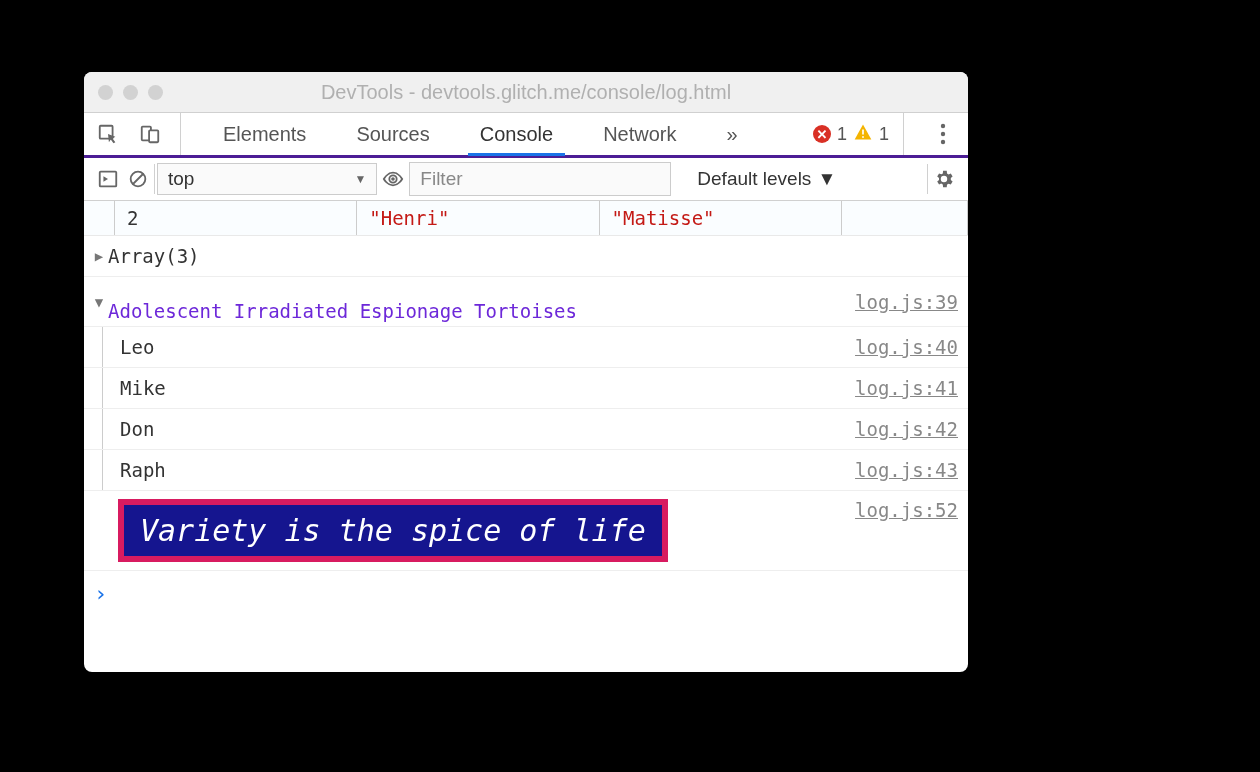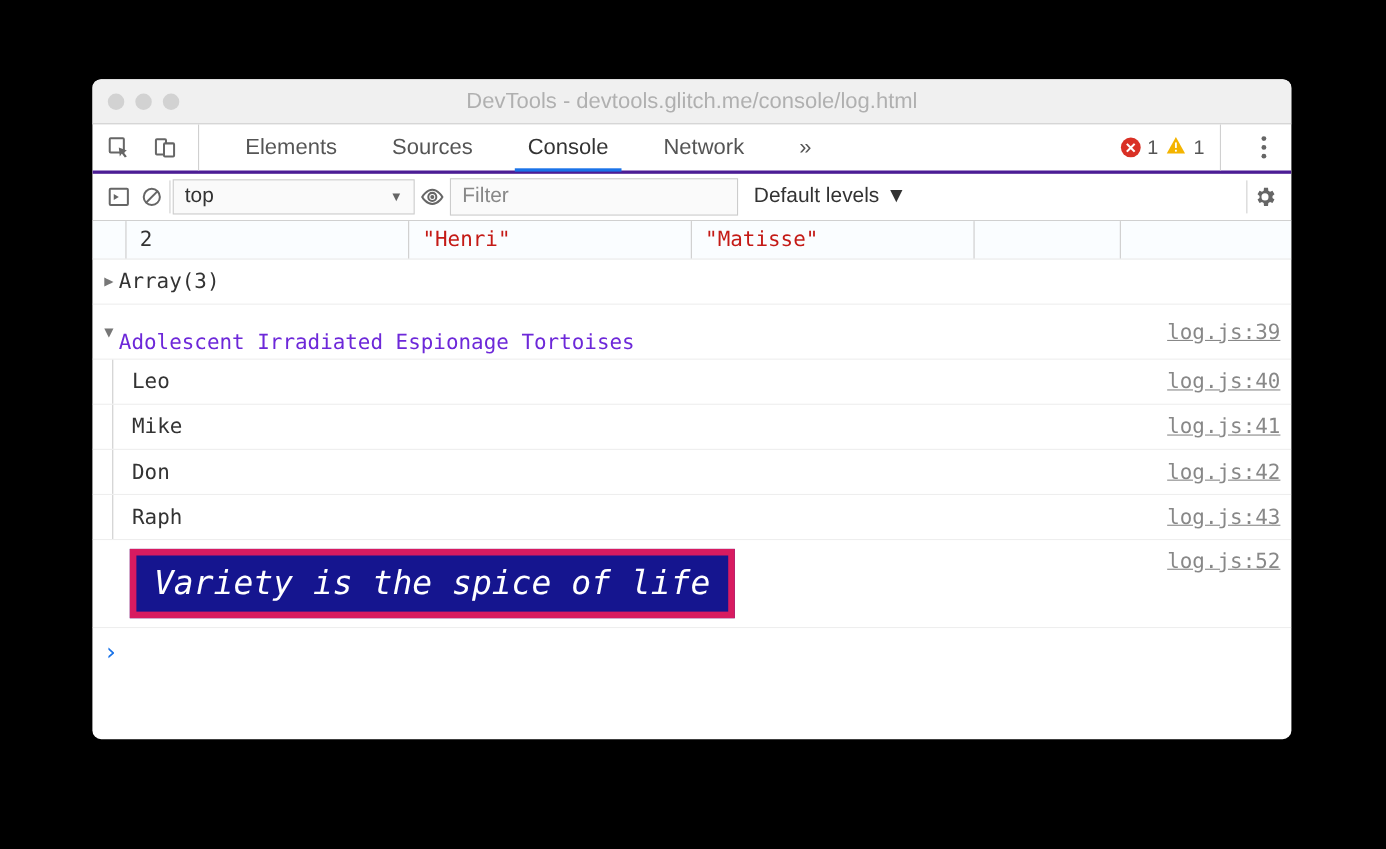--- a/index.html
+++ b/index.html
@@ -7,21 +7,21 @@
   background: #000;
   font-family: -apple-system, BlinkMacSystemFont, "Segoe UI", sans-serif;
   width: 1260px;
   height: 772px;
   overflow: hidden;
 }
 .window {
   position: absolute;
   top: 72px;
   left: 84px;
-  width: 1090px;
+  width: 884px;
   height: 600px;
   background: #fff;
   border-radius: 8px;
   box-shadow: 0 20px 60px rgba(0,0,0,0.5);
   display: flex;
   flex-direction: column;
   overflow: hidden;
 }
 .titlebar {
   height: 40px;
@@ -158,21 +158,21 @@
   height: 28px;
   width: 240px;
   border: 1px solid #ccc;
   padding: 2px 10px;
   font-size: 19px;
   color: #737373;
   background:#fafafa;
 }
 .filter-input::placeholder { color: #888; }
 .levels {
-  margin-left: 12px;
+  margin-left: 24px;
   font-size: 19px;
   color: #333;
   cursor: pointer;
   display:flex;
   align-items:center;
   gap:6px;
 }
 .toolbar .spacer { flex: 1; }
 .console-body {
   flex: 1;

